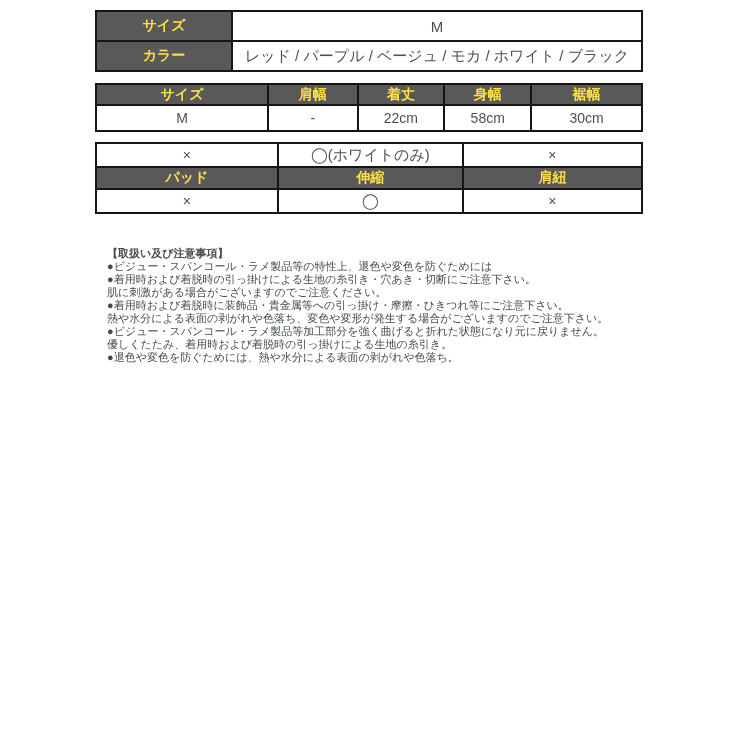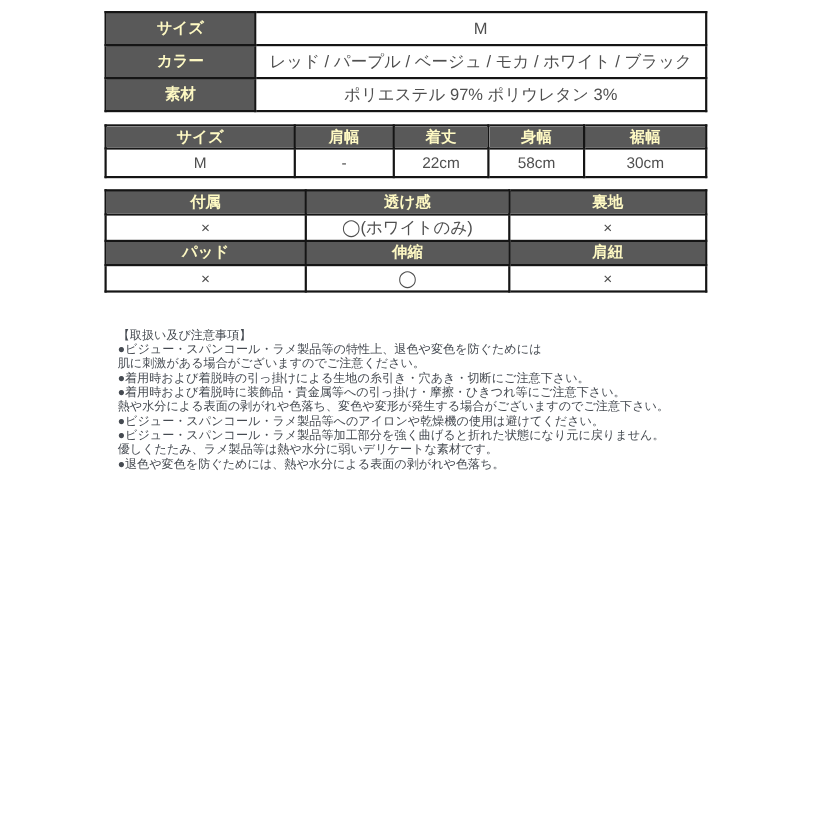--- a/index.html
+++ b/index.html
@@ -31,21 +31,21 @@
   th, td {
     border: 2px solid #151515;
     text-align: center;
     vertical-align: middle;
     padding: 0 4px;
     overflow: hidden;
     white-space: nowrap;
   }
   th {
     background: #595959;
-    color: #fef9c3;
+    color: #fde047;
     font-weight: bold;
     font-size: 14px;
   }
   td {
     background: #ffffff;
     color: #4f4f4f;
     font-size: 14px;
     font-weight: normal;
   }
   
@@ -62,42 +62,38 @@
   .feature-table td { height: 22px; }
   .circle-val { font-size: 15px; margin-left: 48px; }
   
   .notes {
     margin: 33px 0 0 12px;
     font-size: 11px;
     line-height: 13px;
     color: #454a51;
     white-space: nowrap;
   }
-  .notes-title { font-weight: normal; }
+  .notes-title { font-weight: bold; }
   .note-line { font-weight: normal; }
 </style>
 </head>
 <body>
 
 <div class="canvas">
   <div class="content">
 
     <table class="spec-table">
       <tbody>
         <tr>
           <th>サイズ</th>
           <td>M</td>
         </tr>
         <tr>
           <th>カラー</th>
           <td>レッド / パープル / ベージュ / モカ / ホワイト / ブラック</td>
-        </tr>
-        <tr>
-          <th>素材</th>
-          <td>ポリエステル 97%  ポリウレタン 3%</td>
         </tr>
       </tbody>
     </table>
 
     <table class="size-table">
       <colgroup>
         <col style="width:31.5%">
         <col style="width:16.4%">
         <col style="width:15.9%">
         <col style="width:15.9%">
@@ -122,49 +118,43 @@
     </table>
 
     <table class="feature-table">
       <colgroup>
         <col style="width:33.3%">
         <col style="width:33.9%">
         <col style="width:32.8%">
       </colgroup>
       <tbody>
         <tr>
-          <th>付属</th>
-          <th>透け感</th>
-          <th>裏地</th>
-        </tr>
-        <tr>
           <td>×</td>
           <td class="circle-val">◯(ホワイトのみ)</td>
           <td>×</td>
         </tr>
         <tr>
           <th>パッド</th>
           <th>伸縮</th>
           <th>肩紐</th>
         </tr>
         <tr>
           <td>×</td>
           <td class="circle-val">◯</td>
           <td>×</td>
         </tr>
       </tbody>
     </table>
 
     <div class="notes">
       <div class="notes-title">【取扱い及び注意事項】</div>
       <div class="note-line">●ビジュー・スパンコール・ラメ製品等の特性上、退色や変色を防ぐためには</div>
+      <div class="note-line">●着用時および着脱時の引っ掛けによる生地の糸引き・穴あき・切断にご注意下さい。</div>
       <div class="note-line">肌に刺激がある場合がございますのでご注意ください。</div>
-      <div class="note-line">●着用時および着脱時の引っ掛けによる生地の糸引き・穴あき・切断にご注意下さい。</div>
       <div class="note-line">●着用時および着脱時に装飾品・貴金属等への引っ掛け・摩擦・ひきつれ等にご注意下さい。</div>
       <div class="note-line">熱や水分による表面の剥がれや色落ち、変色や変形が発生する場合がございますのでご注意下さい。</div>
-      <div class="note-line">●ビジュー・スパンコール・ラメ製品等へのアイロンや乾燥機の使用は避けてください。</div>
       <div class="note-line">●ビジュー・スパンコール・ラメ製品等加工部分を強く曲げると折れた状態になり元に戻りません。</div>
-      <div class="note-line">優しくたたみ、ラメ製品等は熱や水分に弱いデリケートな素材です。</div>
+      <div class="note-line">優しくたたみ、着用時および着脱時の引っ掛けによる生地の糸引き。</div>
       <div class="note-line">●退色や変色を防ぐためには、熱や水分による表面の剥がれや色落ち。</div>
     </div>
 
   </div>
 </div>
 
 </body></html>

